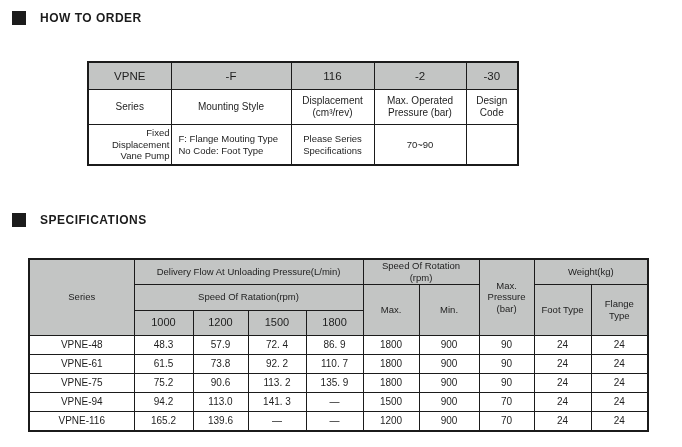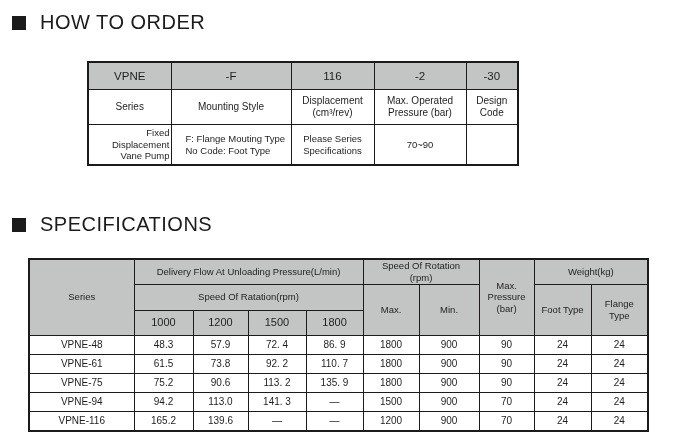--- a/index.html
+++ b/index.html
@@ -11,21 +11,21 @@
   }
   .page{
     position:relative;
     width:682px;height:447px;
     background:#ffffff;
     overflow:hidden;
   }
   .section-heading{
     position:absolute;
     display:flex;align-items:center;
-    font-weight:normal;font-size:20px;letter-spacing:.5px;
+    font-weight:bold;font-size:12px;letter-spacing:.5px;
     color:#1b1b1b;
   }
   .bullet{
     display:inline-block;
     width:14px;height:14px;
     background:#1b1b1b;
     margin-right:14px;
   }
   table{
     border-collapse:collapse;
@@ -45,21 +45,21 @@
   }
   .outer{border:2px solid #1b1b1b;}
   .gray{background:#c3c5c4;}
 
   
   #order-table{left:87px;top:61px;width:430px;}
   #order-table .code-row td{height:26px;font-size:11.5px;}
   #order-table .label-row td{height:34px;font-size:10px;}
   #order-table .desc-row td{height:39px;font-size:9.5px;}
   #order-table .left-cell{text-align:right;padding-left:18px;}
-  #order-table .left-cell2{text-align:left;padding-left:14px;}
+  #order-table .left-cell2{text-align:left;padding-left:7px;}
 
   
   #spec-table{left:28px;top:258px;width:619px;}
   #spec-table td{font-size:9.5px;}
   #spec-table .h1 td{height:23px;}
   #spec-table .h2 td{height:25px;}
   #spec-table .h3 td{height:24px;font-size:11px;}
   #spec-table .data-row td{height:18px;font-size:10px;}
 </style>
 </head>

